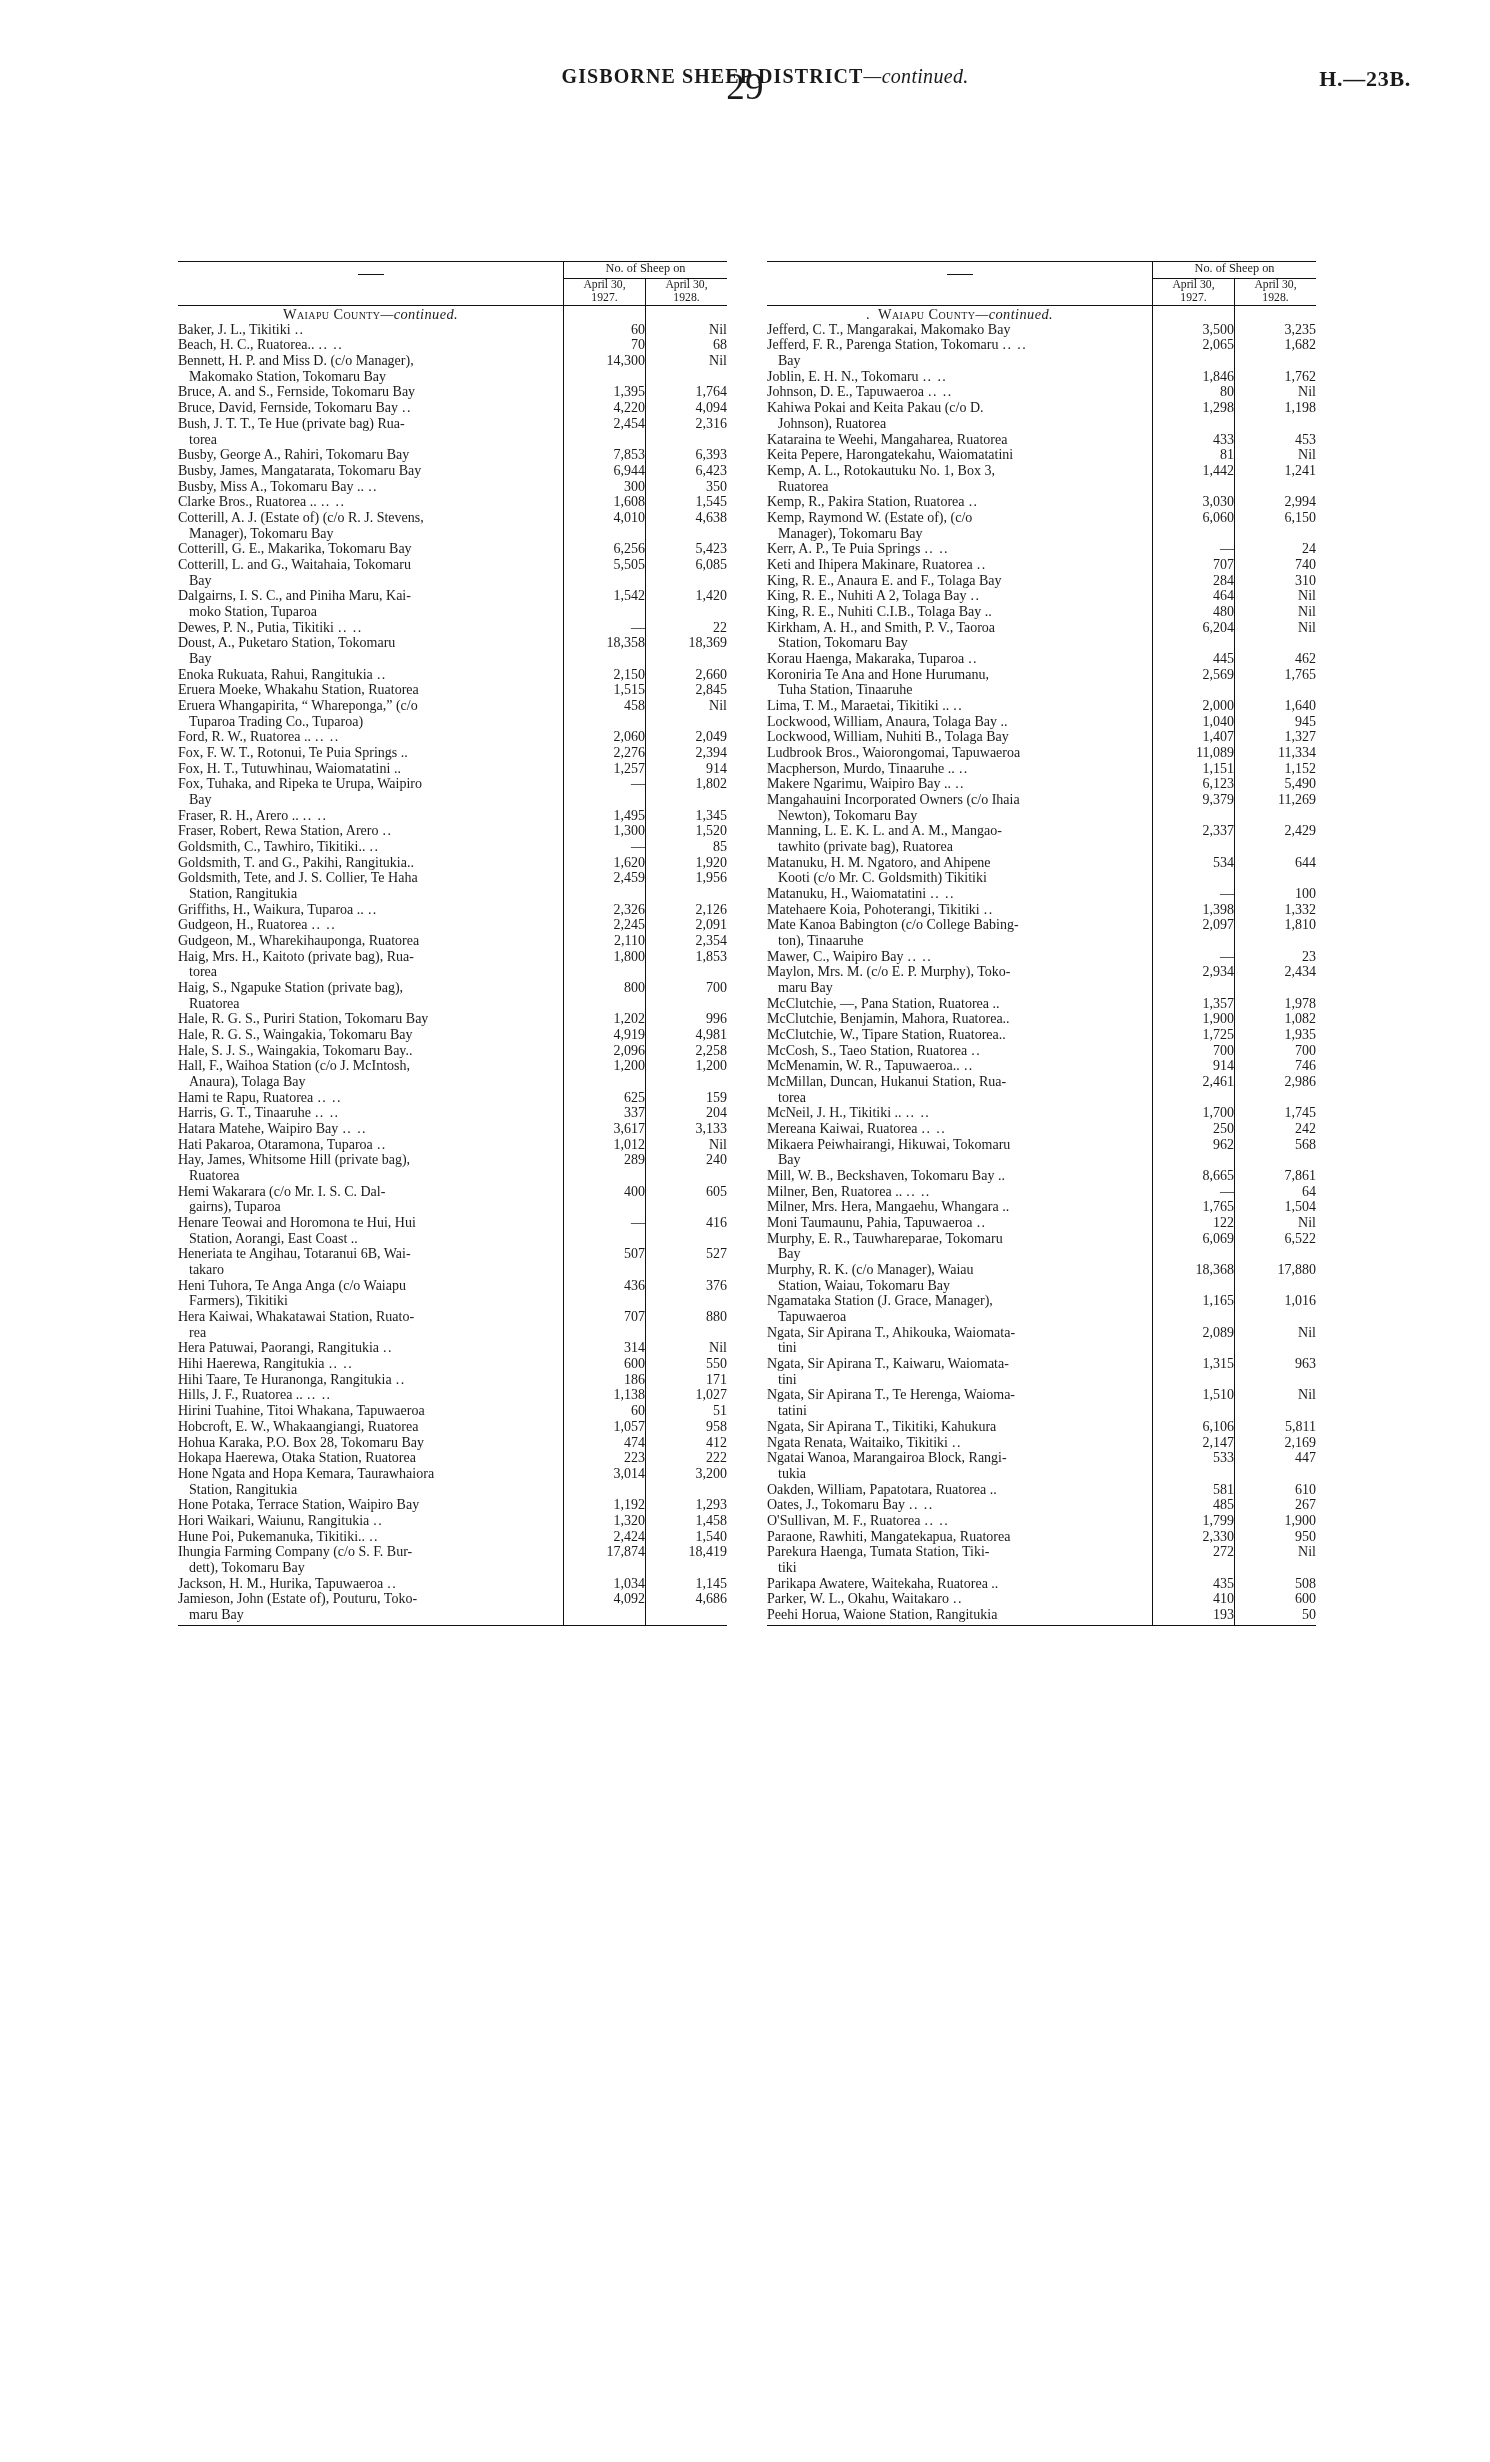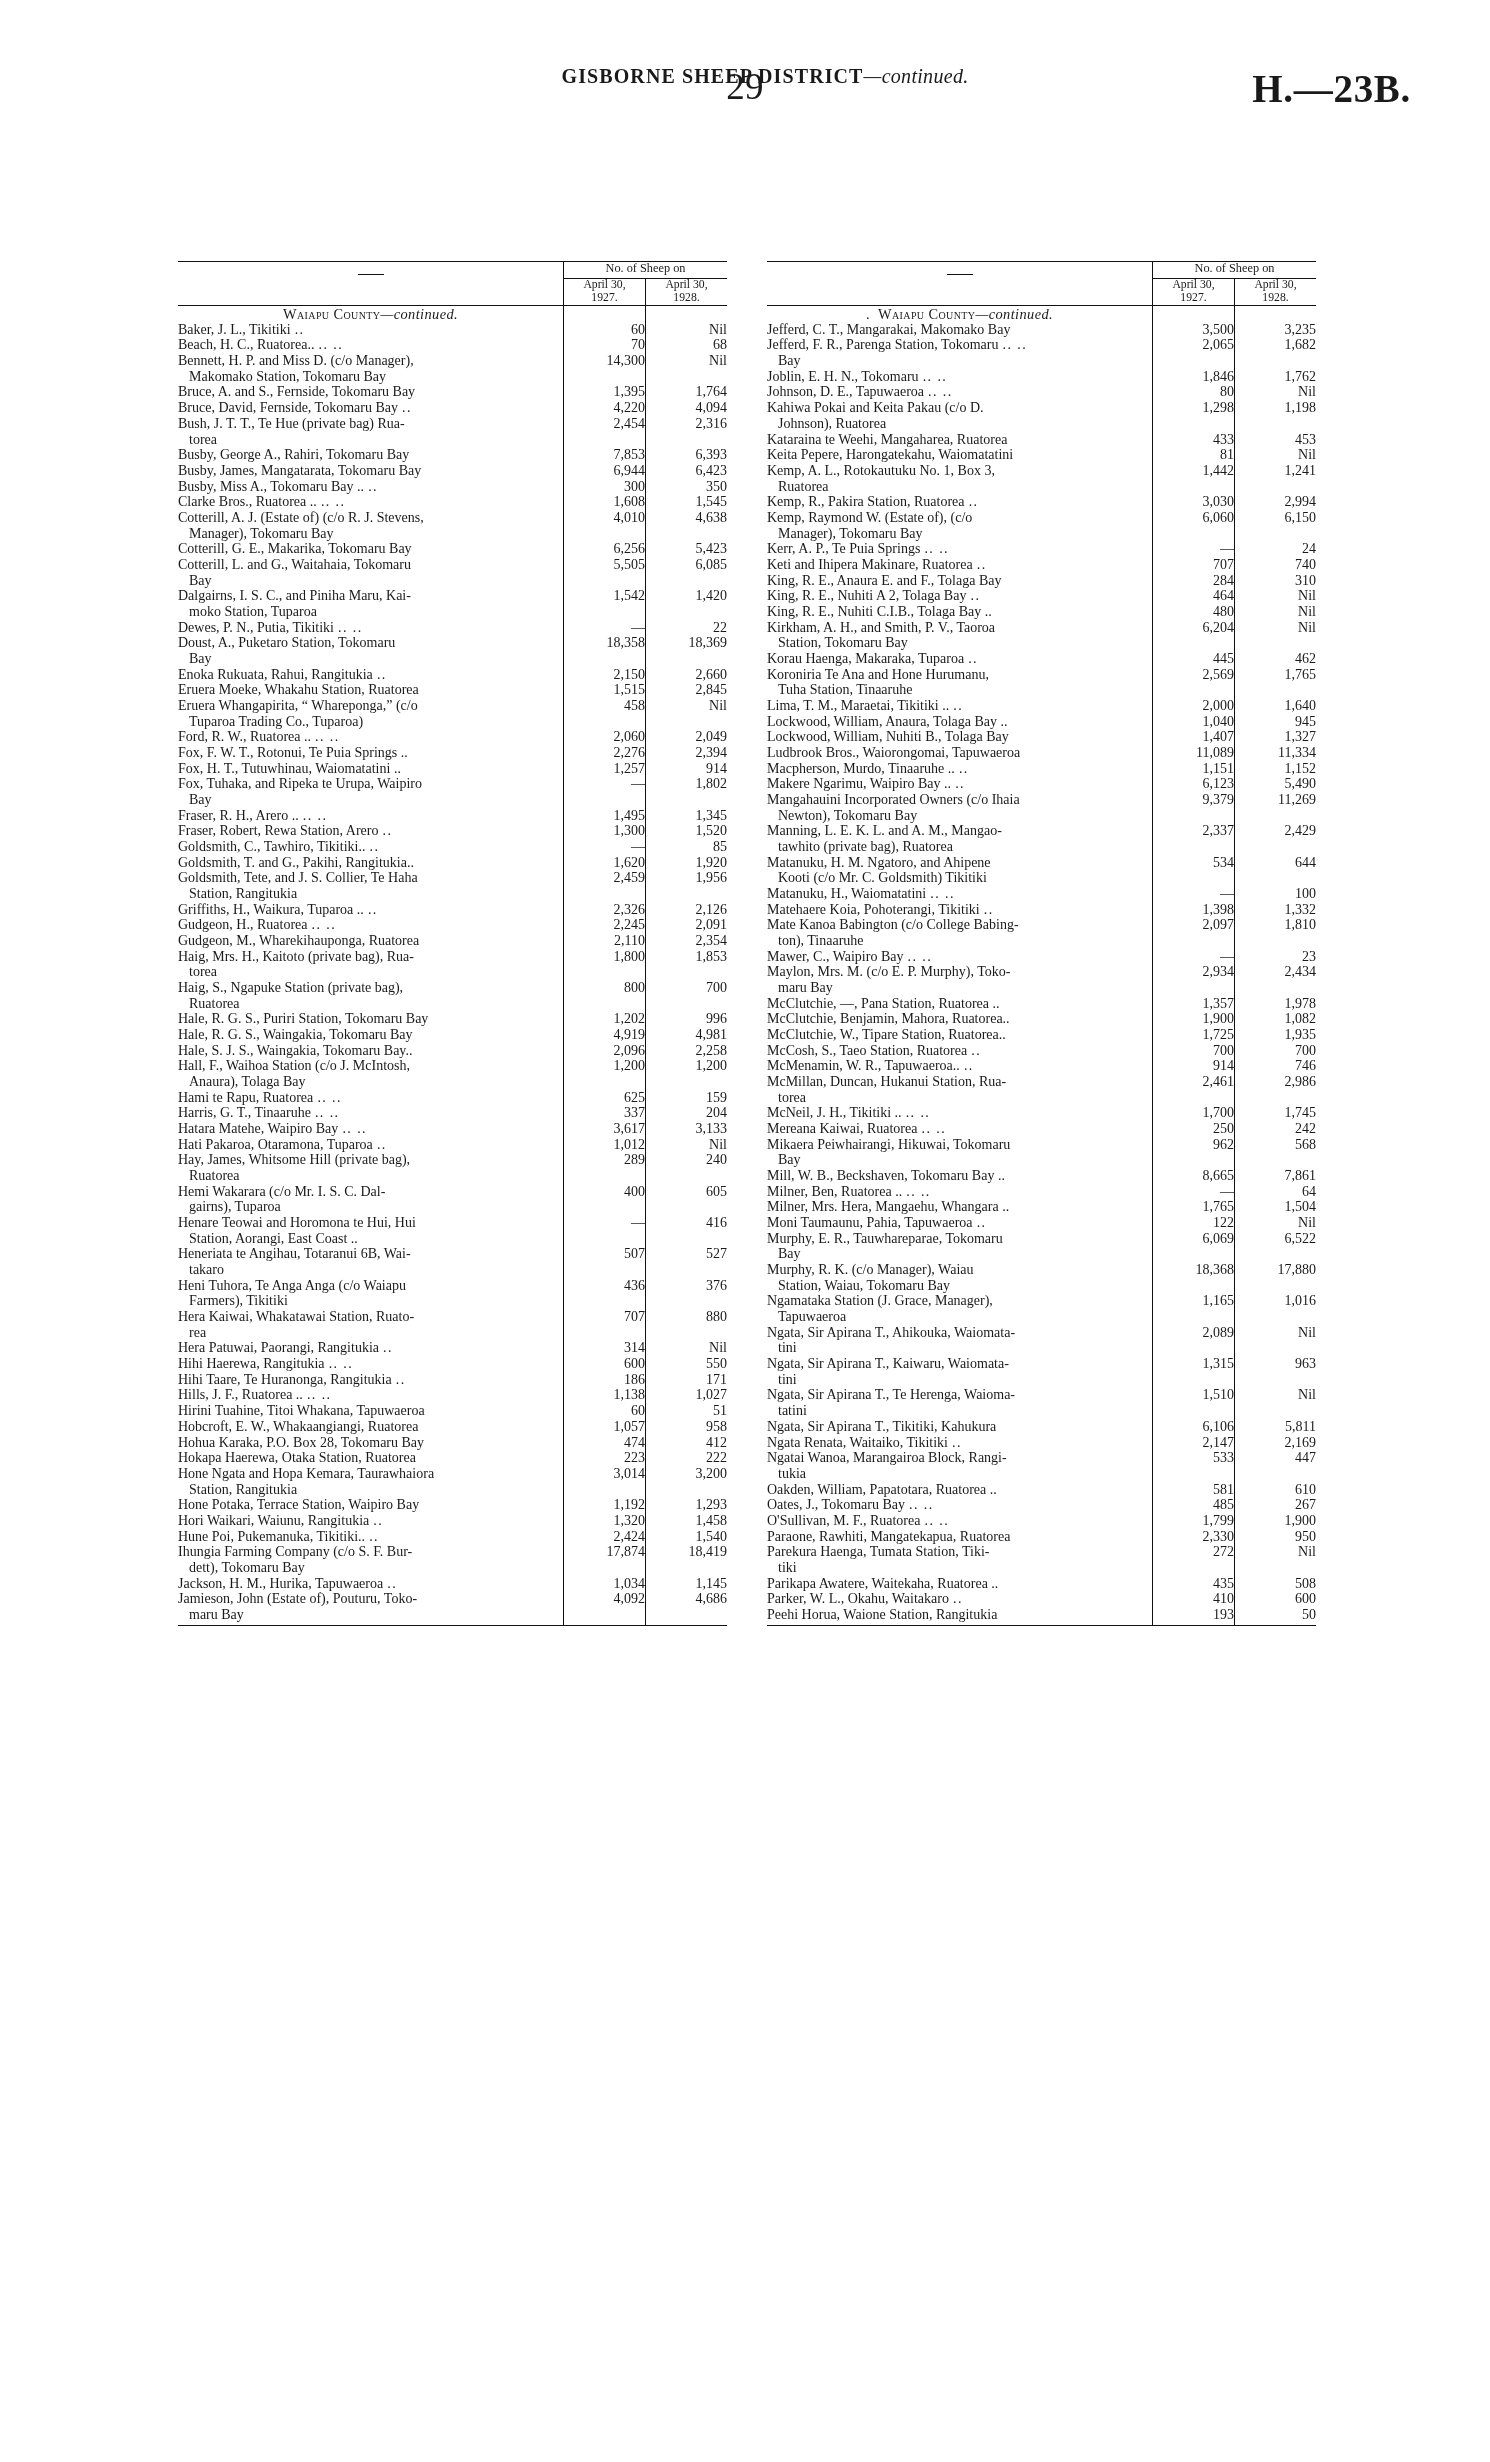--- a/index.html
+++ b/index.html
@@ -33,21 +33,21 @@
     left: 0;
     right: 0;
     text-align: center;
     font-size: 37px;
     letter-spacing: 0.3px;
   }
   .doc-code {
     position: absolute;
     right: 79px;
     top: 1.4px;
-    font-size: 39px;
+    font-size: 22px;
     font-weight: bold;
     letter-spacing: 0.7px;
   }
   .doc-title {
     text-align: center;
     font-size: 20px;
     letter-spacing: 1.1px;
     margin-top: 12.3px;
     font-weight: bold;
     padding-left: 40px;

